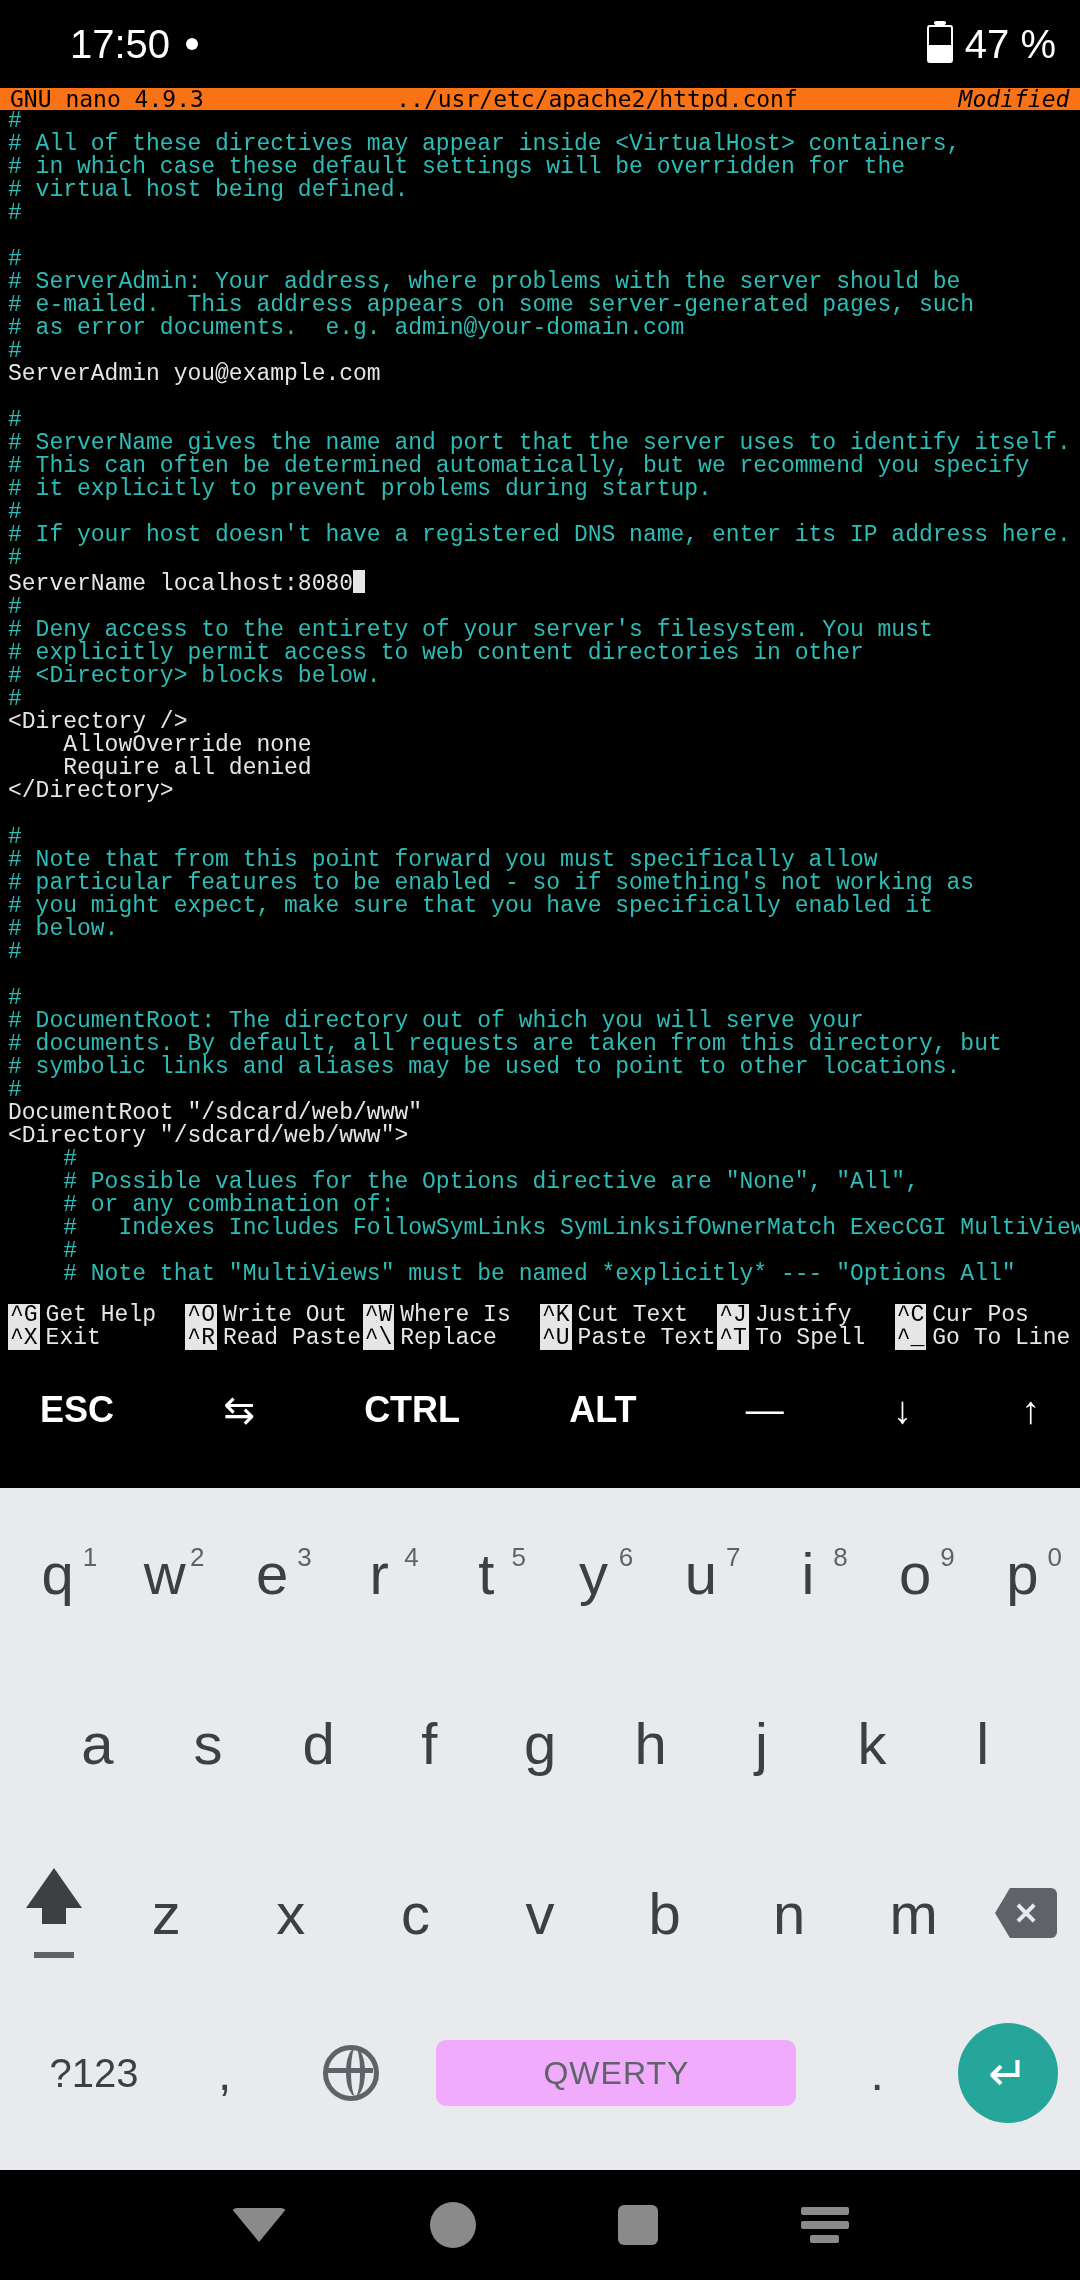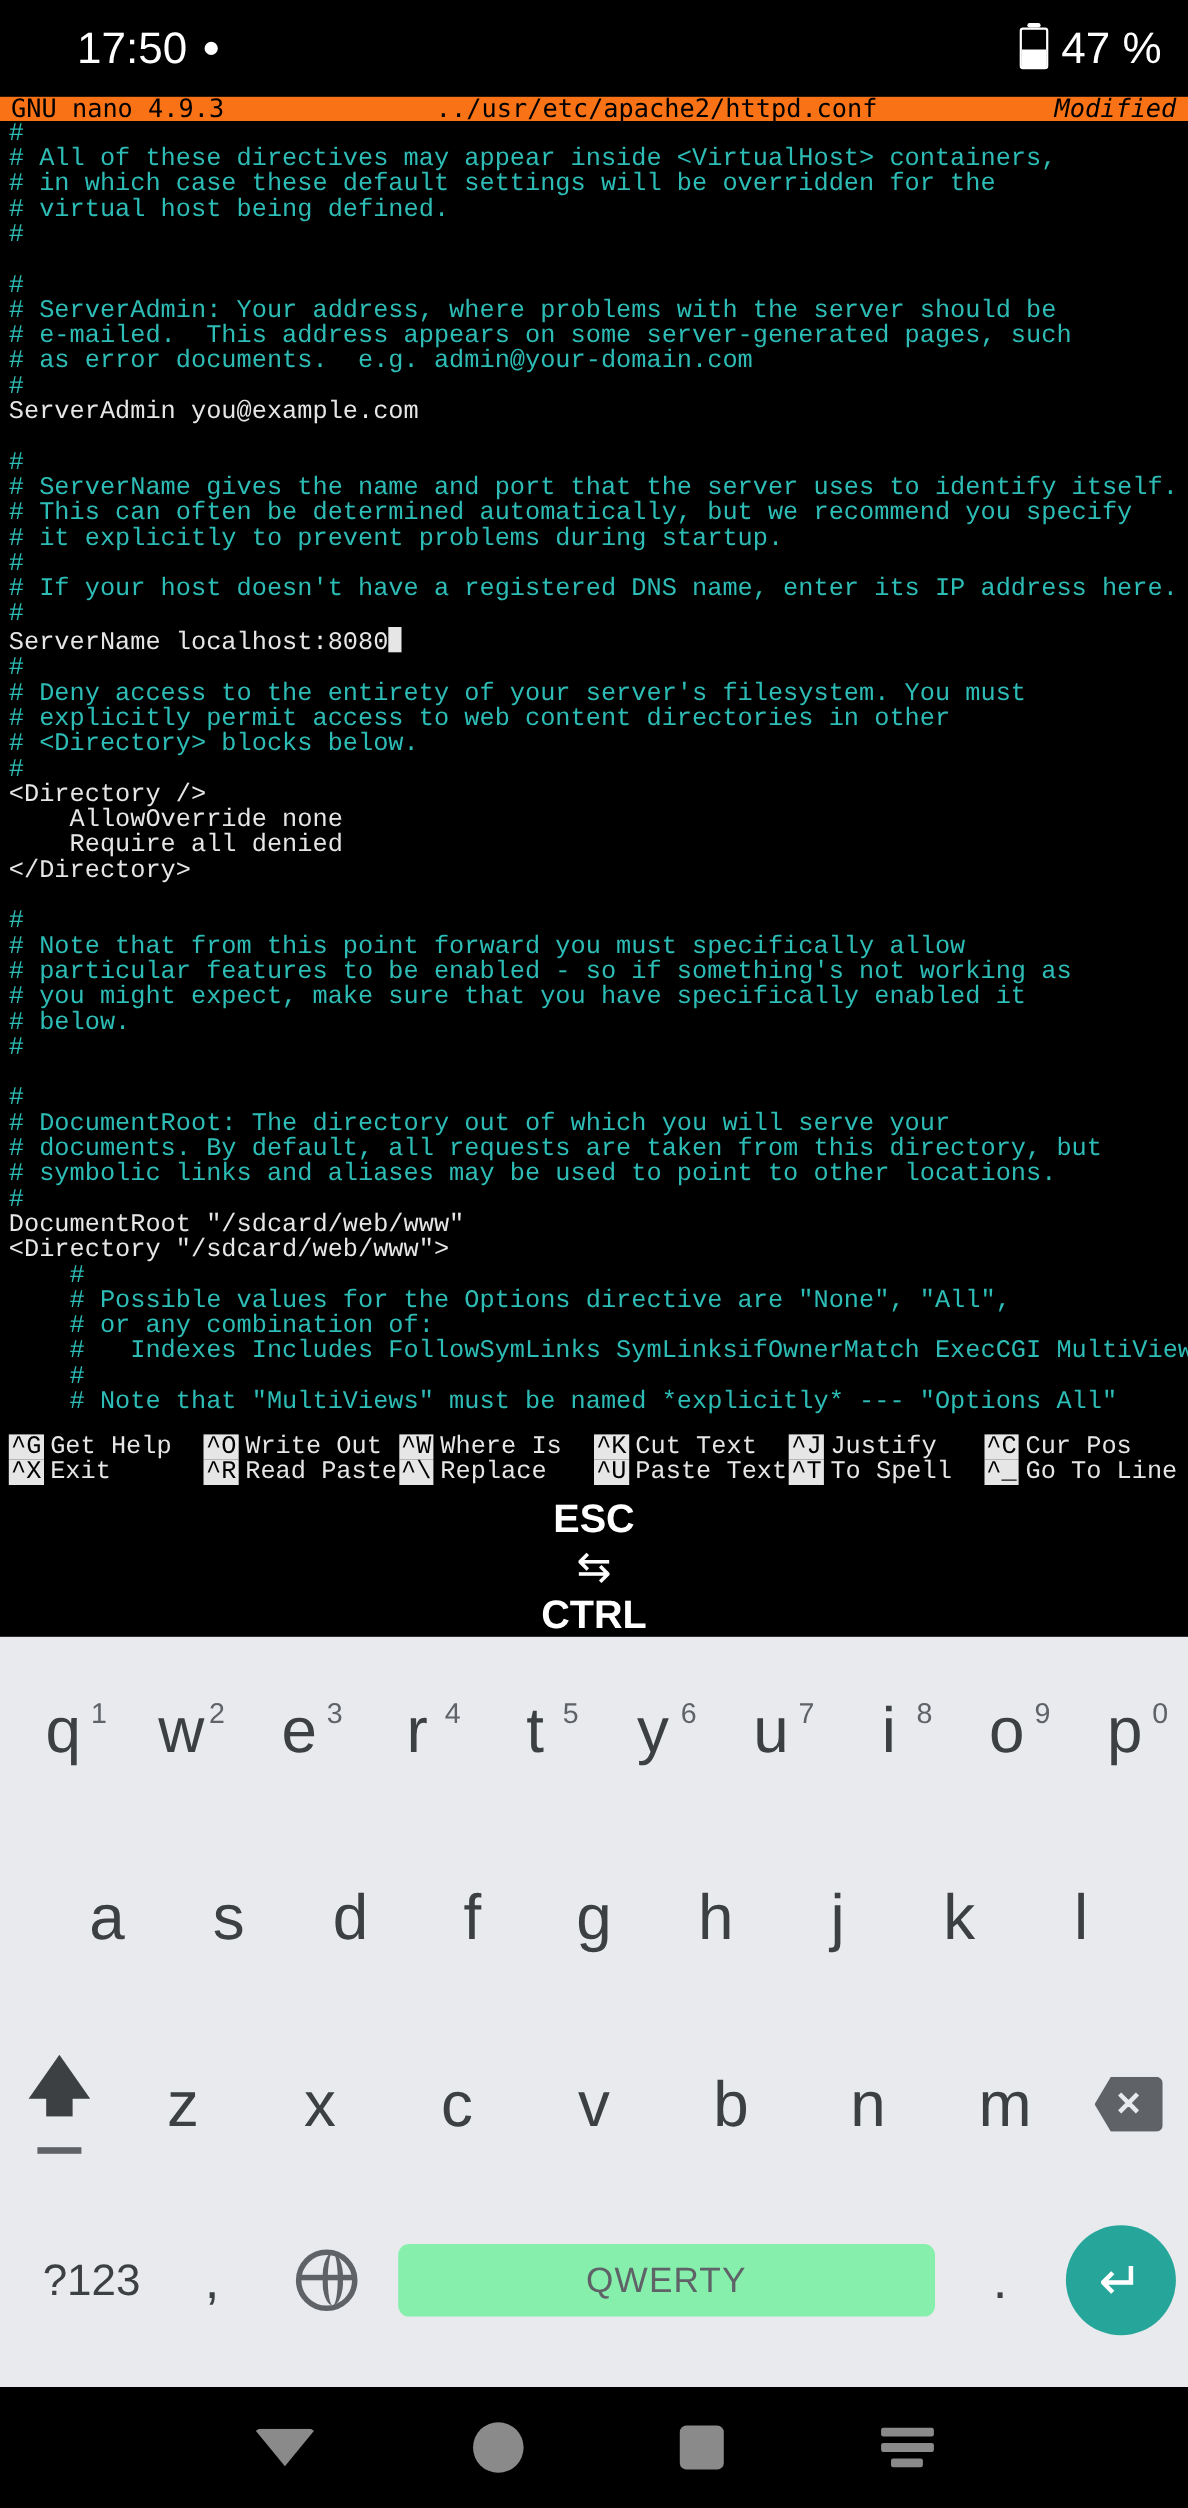--- a/index.html
+++ b/index.html
@@ -21,21 +21,21 @@
   .comment{color:#2dbdb6;}
   .plain{color:#e6e6e6;}
   .cursor{display:inline-block;width:12px;height:23px;background:#e6e6e6;vertical-align:-3px;}
   
   .nanofoot{padding:0 8px;font-size:23px;line-height:23px;font-family:"Courier New",monospace;color:#e6e6e6;margin-top:18px;}
   .nf-row{display:flex;}
   .nf-cell{display:flex;align-items:center;width:178px;}
   .nf-key{background:#e6e6e6;color:#000;padding:0 2px;display:inline-block;}
   .nf-label{margin-left:6px;}
   
-  .extrakeys{display:flex;justify-content:space-between;align-items:center;height:100px;padding:0 40px;margin-top:10px;flex-direction:column;}
+  .extrakeys{display:flex;justify-content:space-between;align-items:center;height:100px;padding:0 40px;margin-top:10px;}
   .exkey{color:#fff;font-family:sans-serif;font-size:36px;font-weight:600;text-align:center;}
   .exkey.glyph{font-size:38px;font-weight:400;}
   
   .keyboard{position:absolute;left:0;right:0;bottom:110px;height:682px;background:#e8eaed;font-family:sans-serif;}
   .kbrow{display:flex;justify-content:space-around;align-items:center;padding:0 4px;}
   .r1{height:170px;}
   .r2{height:170px;padding:0 42px;}
   .r3{height:170px;}
   .r4{height:150px;padding-left:21px;}
   .key{position:relative;flex:1;text-align:center;font-size:58px;color:#3c4043;}
@@ -46,21 +46,21 @@
   .shift .arrow:after{content:"";position:absolute;left:-12px;top:38px;width:24px;height:18px;background:#3c4043;}
   .shift .line{width:40px;height:6px;background:#5f6368;margin-top:44px;}
   .back{width:100px;height:160px;}
   .back .bksp{width:62px;height:50px;background:#5f6368;border-radius:6px;clip-path:polygon(24% 0,100% 0,100% 100%,24% 100%,0 50%);display:flex;align-items:center;justify-content:center;color:#e8eaed;font-size:30px;font-weight:600;}
   .n123{width:110px;font-size:40px;color:#3c4043;}
   .comma{width:80px;font-size:48px;color:#3c4043;}
   .globe{width:100px;}
   .globe .g{width:46px;height:46px;border:5px solid #5f6368;border-radius:50%;position:relative;}
   .globe .g:before{content:"";position:absolute;left:40%;top:-2px;width:20%;height:104%;border-left:5px solid #5f6368;border-right:5px solid #5f6368;border-radius:50%;}
   .globe .g:after{content:"";position:absolute;top:40%;left:-2px;height:20%;width:104%;border-top:5px solid #5f6368;}
-  .space{background:#86efac;border-radius:10px;width:488px;height:66px;font-size:32px;color:#5f6368;letter-spacing:1px;}
+  .space{background:#f0abfc;border-radius:10px;width:360px;height:66px;font-size:32px;color:#5f6368;letter-spacing:1px;}
   .period{width:90px;font-size:48px;color:#3c4043;}
   .enter{width:100px;height:100px;border-radius:50%;background:#26a69a;color:#fff;font-size:48px;}
   
   .navbar{position:absolute;left:0;right:0;bottom:0;height:110px;display:flex;justify-content:space-around;align-items:center;padding:0 160px;}
   .nav-tri{width:0;height:0;border-left:28px solid transparent;border-right:28px solid transparent;border-top:34px solid #8a8a8a;border-radius:6px;}
   .nav-circ{width:46px;height:46px;border-radius:50%;background:#8a8a8a;}
   .nav-sq{width:40px;height:40px;background:#8a8a8a;border-radius:6px;}
   .nav-kb{width:48px;height:36px;display:flex;flex-direction:column;justify-content:space-between;}
   .nav-kb .bar{height:8px;background:#8a8a8a;border-radius:2px;}
   .nav-kb .bar.short{width:60%;margin-left:20%;}

